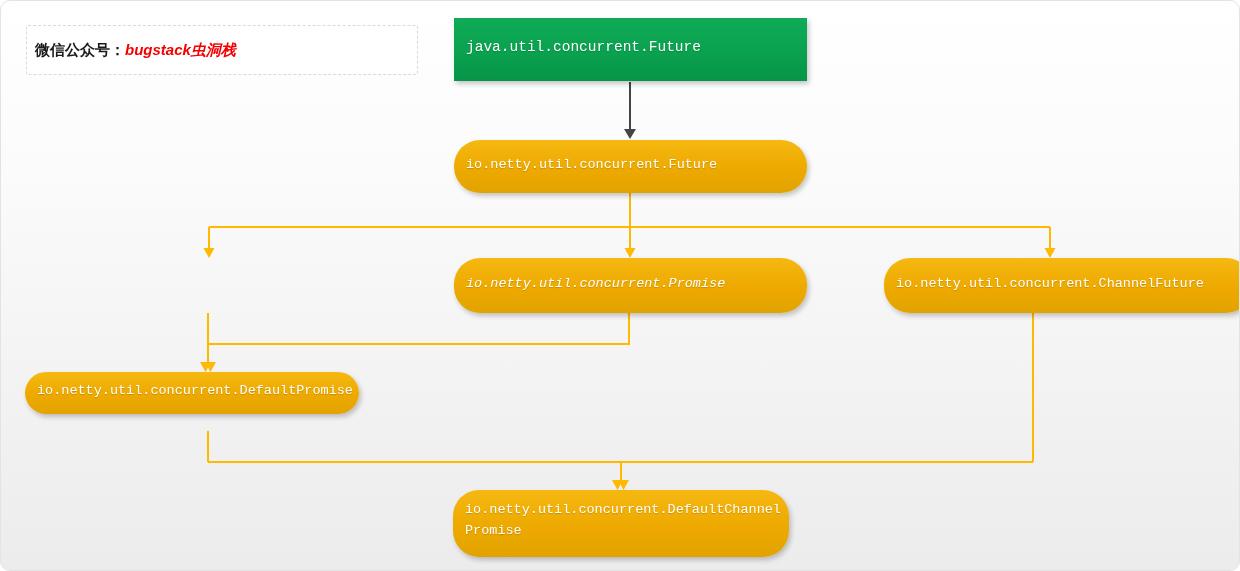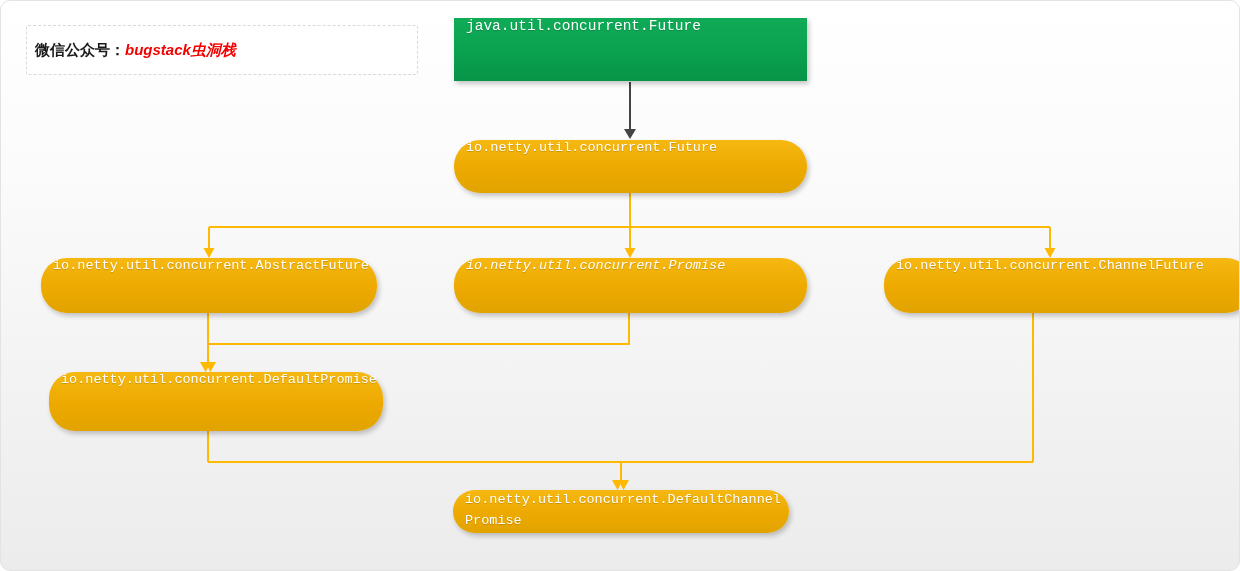--- a/index.html
+++ b/index.html
@@ -9,35 +9,35 @@
     border:1px solid #e3e3e3;border-radius:10px;overflow:hidden;
   }
   .watermark{
     position:absolute;left:25px;top:24px;width:392px;height:50px;
     background:#ffffff;border:1px dashed #d9d9d9;border-radius:2px;
     display:flex;align-items:center;padding:0 8px;box-sizing:border-box;
     font-weight:bold;font-size:15px;color:#1a1a1a;white-space:pre;
   }
   .watermark .brand{color:#f40000;font-style:italic;}
   .node{
-    position:absolute;display:flex;box-sizing:border-box;
+    position:absolute;display:flex;align-items:center;box-sizing:border-box;
     color:#ffffff;font-family:"Liberation Mono",monospace;font-size:13.5px;
     padding:0 4px 5px 12px;text-shadow:0 1px 1px rgba(0,0,0,0.18);
     box-shadow:2px 3px 5px rgba(0,0,0,0.22);
   }
   .node.green{background:linear-gradient(180deg,#10ab57 0%,#0aa14f 55%,#079448 100%);}
   .node.yellow{background:linear-gradient(180deg,#f5b811 0%,#eda900 55%,#e2a300 100%);border-radius:26px;}
   .wrap{word-break:break-all;line-height:1.55;}
   #n-jdk-future{left:453px;top:17px;width:353px;height:63px;font-size:14.5px;}
   #n-netty-future{left:453px;top:139px;width:353px;height:53px;}
   #n-abstract-future{left:40px;top:257px;width:336px;height:55px;}
   #n-promise{left:453px;top:257px;width:353px;height:55px;font-style:italic;}
   #n-channel-future{left:883px;top:257px;width:368px;height:55px;}
-  #n-default-promise{left:48px;top:371px;width:334px;height:59px;}
-  #n-default-channel-promise{left:452px;top:489px;width:336px;height:43px;}
+  #n-default-promise{left:24px;top:371px;width:334px;height:42px;}
+  #n-default-channel-promise{left:452px;top:489px;width:336px;height:67px;}
   svg.links{position:absolute;left:0;top:0;pointer-events:none;}
 </style>
 </head>
 <body>
 
 <div class="canvas">
 
   <div class="watermark">
     <span>微信公众号：</span><span class="brand">bugstack虫洞栈</span>
   </div>
@@ -70,23 +70,20 @@
   </svg>
 
   <div id="n-jdk-future" class="node green">
     <span>java.util.concurrent.Future</span>
   </div>
 
   <div id="n-netty-future" class="node yellow">
     <span>io.netty.util.concurrent.Future</span>
   </div>
 
-  <div id="n-abstract-future" class="node yellow">
-    <span>io.netty.util.concurrent.AbstractFuture</span>
-  </div>
 
   <div id="n-promise" class="node yellow">
     <span>io.netty.util.concurrent.Promise</span>
   </div>
 
   <div id="n-channel-future" class="node yellow">
     <span>io.netty.util.concurrent.ChannelFuture</span>
   </div>
 
   <div id="n-default-promise" class="node yellow">

